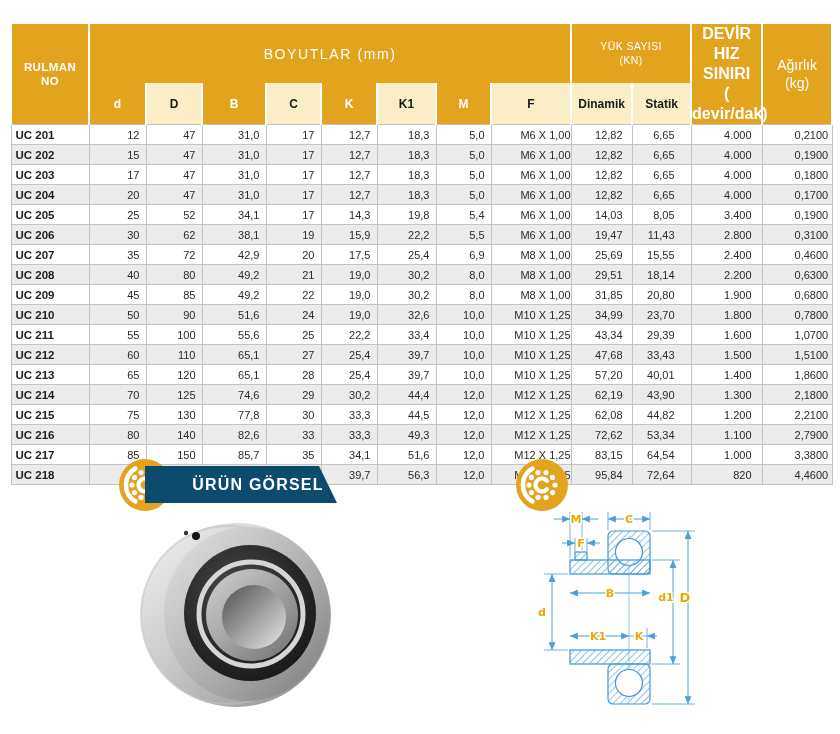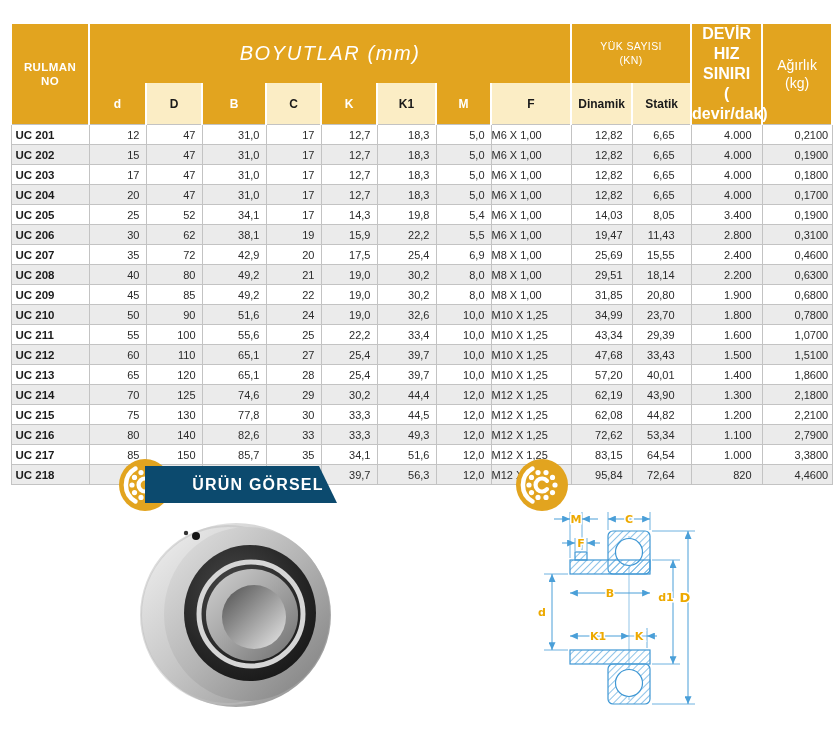--- a/index.html
+++ b/index.html
@@ -15,34 +15,34 @@
   }
   thead th {
     border-left:2px solid #fff; border-right:2px solid #fff;
     padding:0; vertical-align:middle; text-align:center;
   }
   .th-gold  { background:#E2A41F; color:#ffffff; }
   .th-cream { background:#FBEDC5; color:#1a1a1a; }
   tr.hrow1 th { height:38px; }
   tr.hrow2 th { height:26px; }
   .th-rulman   { font-size:11.5px; font-weight:bold; letter-spacing:.4px; line-height:1.25; }
-  .th-boyutlar { font-size:20px; font-weight:normal; letter-spacing:1.6px;font-style:italic; }
+  .th-boyutlar { font-size:14px; font-weight:normal; letter-spacing:1.6px; }
   .th-yuk      { font-size:10.5px; font-weight:normal; letter-spacing:.4px; line-height:1.3; }
   .th-devir    { font-size:16px; font-weight:bold; line-height:1.25; }
   .th-agirlik  { font-size:14px; font-weight:normal; line-height:1.3; }
   tr.hrow2 th  { font-size:12px; font-weight:bold; }
 
   tbody td {
     border:1px solid #c3c3c3; height:19px; padding:0 6px 0 0;
     font-size:11px; color:#2b2b2b; text-align:right; background:#ffffff;
     white-space:nowrap; overflow:hidden;
   }
   tbody tr:nth-child(even) td { background:#EBEBEB; }
   td.col-no  { text-align:left; font-weight:bold; padding:0 0 0 4px; color:#1c1c1c; font-size:11.5px; }
-  td.col-F   { text-align:left; padding:0; }
+  td.col-F   { text-align:right; padding:0; }
   td.col-din { padding-right:9px; }
   td.col-stat{ padding-right:16px; }
   td.col-devir{ padding-right:10px; }
   td.col-agirlik{ padding-right:4px;padding-left:32px; }
 
   
   .badge { position:absolute; width:250px; height:58px; }
   #badge-product   { left:118px; top:456px; }
   #badge-technical { left:515px; top:456px; }
   .badge .ribbon {

